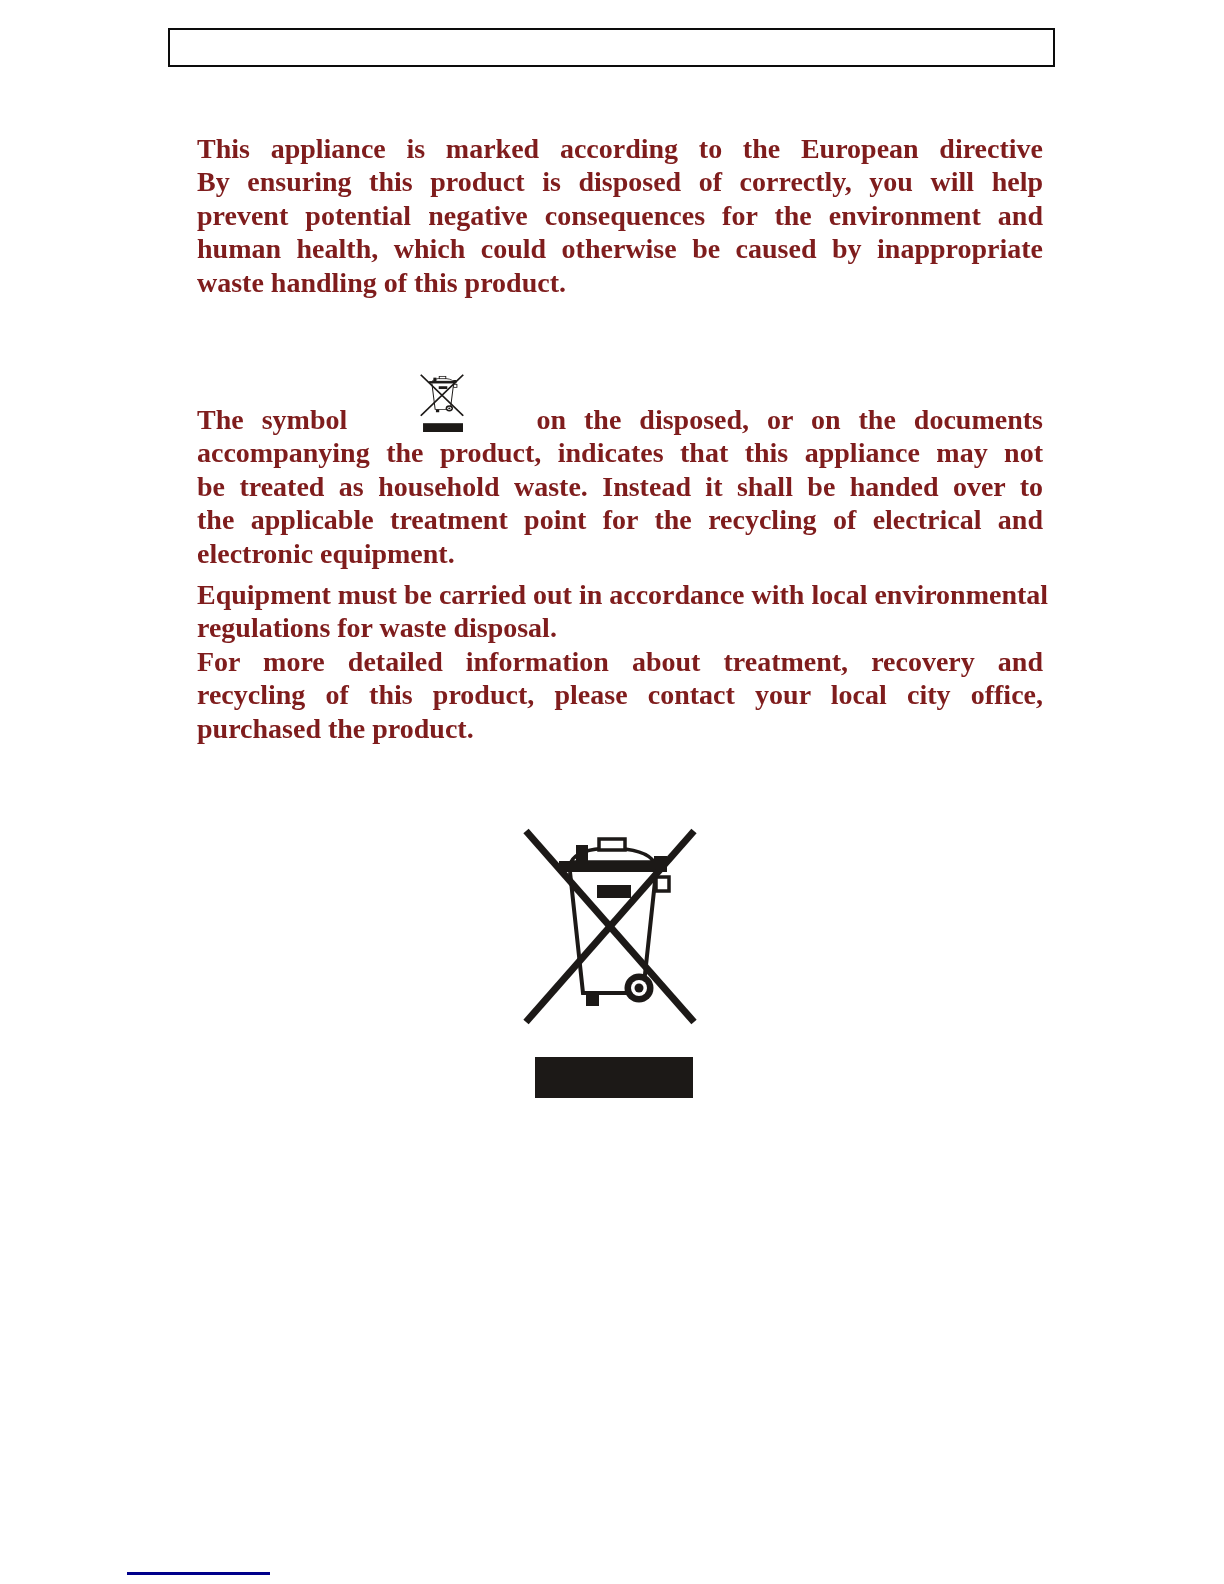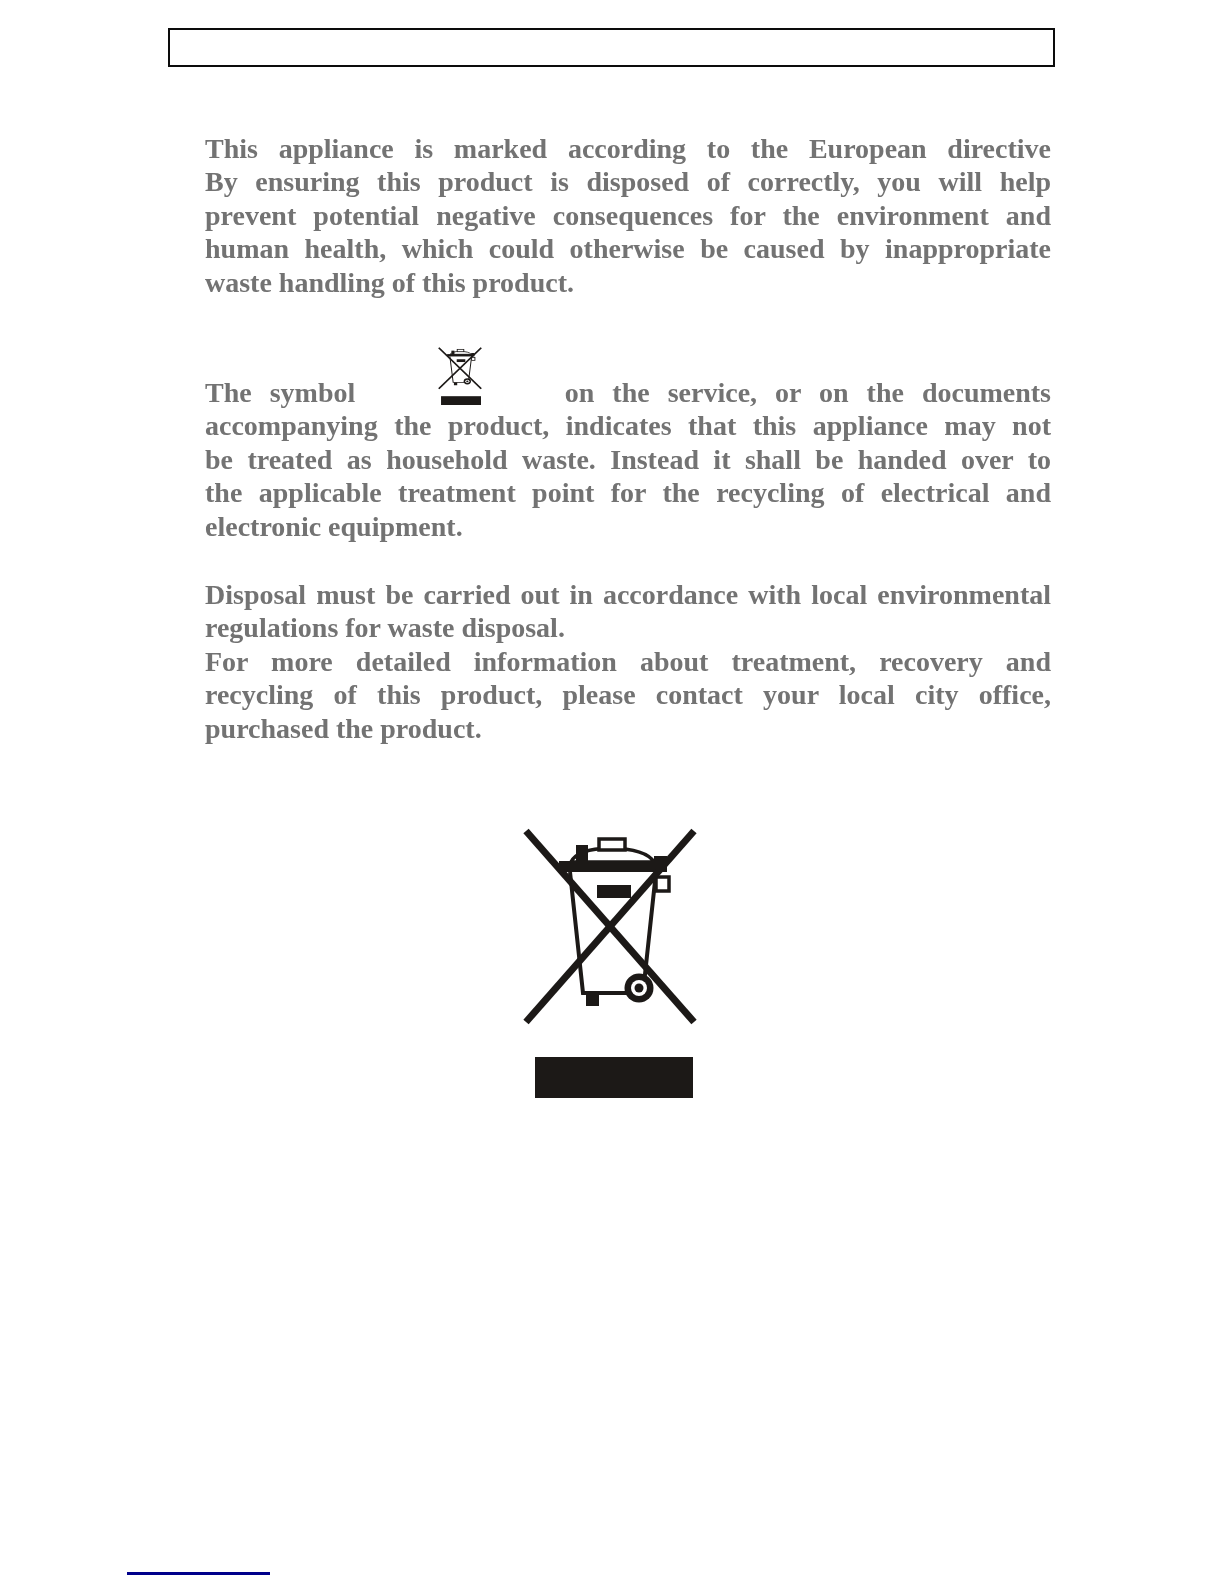--- a/index.html
+++ b/index.html
@@ -16,44 +16,45 @@
   }
   .header-box {
     position: absolute;
     left: 168px; top: 28px;
     width: 887px; height: 39px;
     border: 2px solid #0c0c0c;
     background: #ffffff;
   }
   .para {
     position: absolute;
-    left: 205px; width: 846px;
+    left: 197px; width: 846px;
     font-weight: bold;
     font-size: 28px;
-    color: #737373;
+    color: #7f1d1d;
   }
   .p1 { top: 132px; }
   .p2 { top: 376px; }
   .p3 { top: 578px; }
   .line {
     height: 33.4px; line-height: 33.4px;
     text-align: justify;
     text-align-last: justify;
     white-space: nowrap;
   }
   .line.short {
     text-align: right;
     text-align-last: left;
   }
   
   .symline {
     display: flex;
     justify-content: space-between;
     align-items: flex-start;
     height: 33.4px;
+    margin-top: 27px;
   }
   .symline .seg { line-height: 33.4px; word-spacing: 11px; white-space: nowrap; }
   .sym-small {
     position: relative; top: -29px;
     width: 44px; height: 58px;
     flex: 0 0 44px;
   }
   .sym-small svg, .big-symbol svg { display: block; }
   .big-symbol {
     position: absolute;
@@ -116,30 +117,30 @@
   </div>
 
   <div class="para p2">
     <div class="symline">
       <span class="seg">The symbol</span>
       <span class="sym-small">
         <svg width="44" height="58" viewBox="0 0 174 270" preserveAspectRatio="none">
             <use href="#weee-sym"></use>
           </svg>
       </span>
-      <span class="seg">on the service, or on the documents</span>
+      <span class="seg">on the disposed, or on the documents</span>
     </div>
     <div class="line">accompanying the product, indicates that this appliance may not</div>
     <div class="line">be treated as household waste. Instead it shall be handed over to</div>
     <div class="line">the applicable treatment point for the recycling of electrical and</div>
     <div class="line short">electronic equipment.</div>
   </div>
 
   <div class="para p3">
-    <div class="line">Disposal must be carried out in accordance with local environmental</div>
+    <div class="line">Equipment must be carried out in accordance with local environmental</div>
     <div class="line short">regulations for waste disposal.</div>
     <div class="line">For more detailed information about treatment, recovery and</div>
     <div class="line">recycling of this product, please contact your local city office,</div>
     <div class="line short">purchased the product.</div>
   </div>
 
   <div class="big-symbol">
     <svg width="174" height="270" viewBox="0 0 174 270" preserveAspectRatio="none">
         <use href="#weee-sym"></use>
       </svg>

